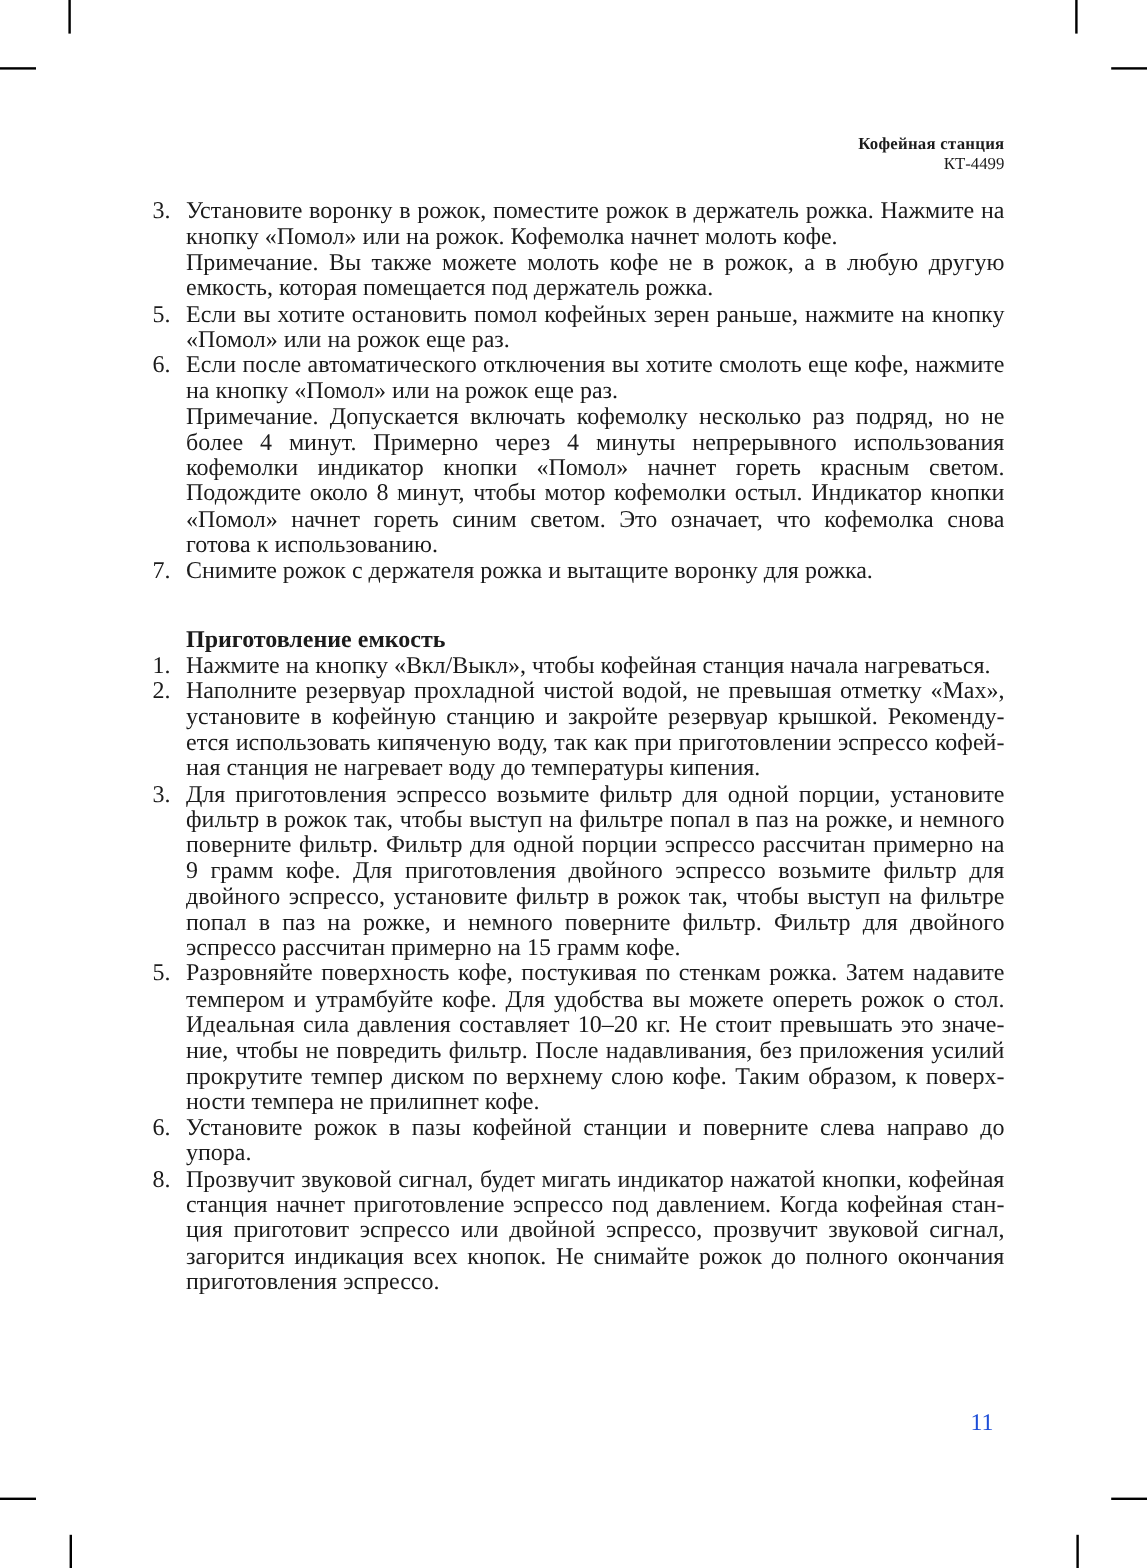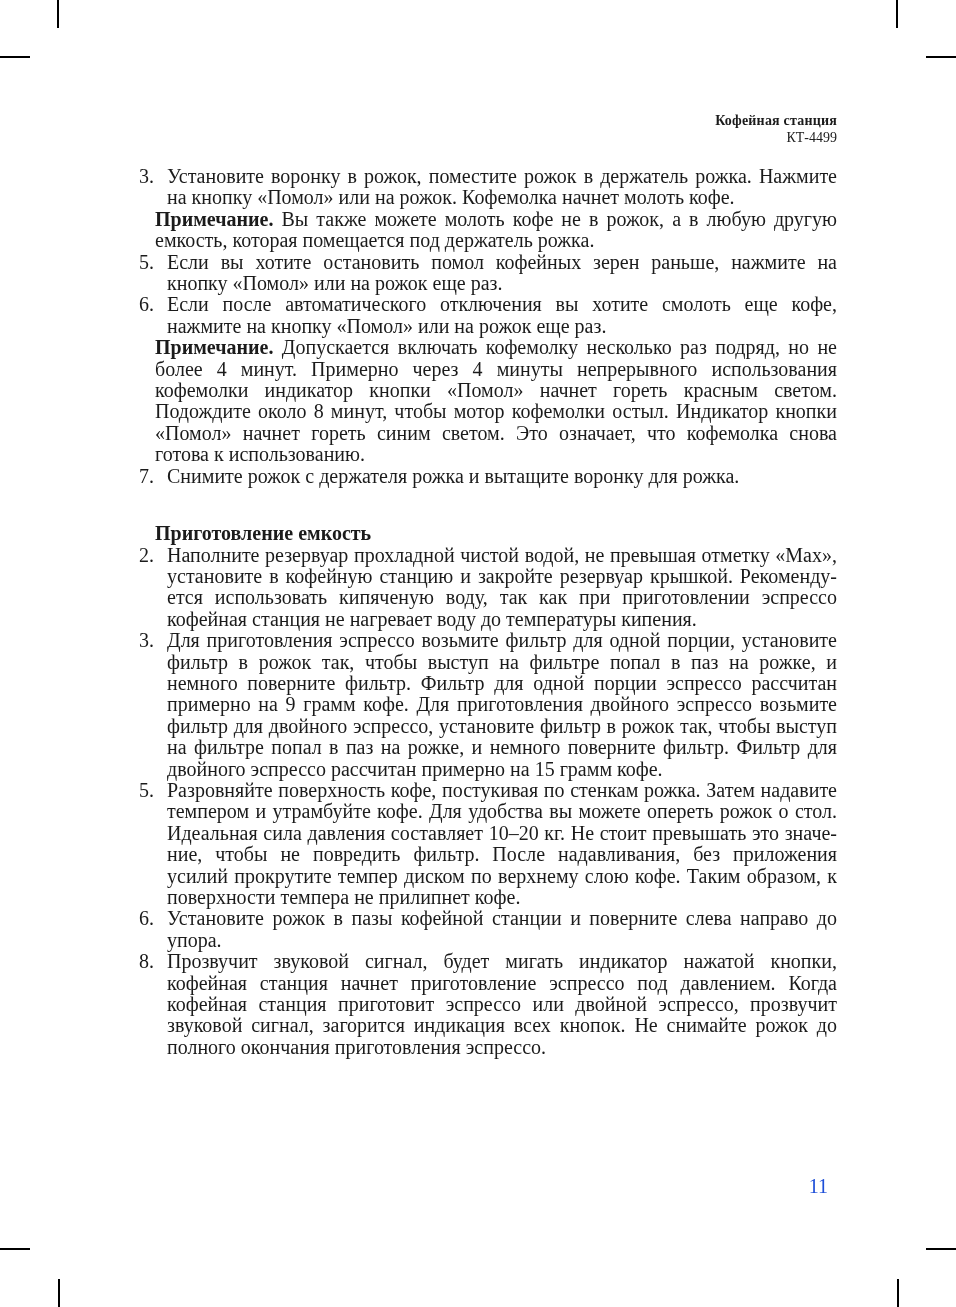--- a/index.html
+++ b/index.html
@@ -24,24 +24,24 @@
     text-align:right; font-size:14px; line-height:17px;
   }
   .doc-title { font-weight:bold; letter-spacing:0.2px; }
 
   
   .content {
     position:absolute; left:127px; top:166px; width:710px;
     font-size:20px; line-height:21.4px;
     text-align:justify; text-justify:inter-word;
   }
-  .li { padding-left:28px; text-indent:-28px;margin-left:12px; }
+  .li { padding-left:28px; text-indent:-28px; }
   .li .num { display:inline-block; width:28px; text-indent:0; }
   .note { padding-left:28px; }
-  .note strong { font-weight:bold; }
+  .note strong { font-weight:normal; }
   .section-heading {
     font-size:20px; line-height:21.4px; font-weight:bold;
     padding-left:28px; margin-top:36px; text-align:left;
   }
   .page-number {
     position:absolute; top:1176px; right:128px;
     font-size:20px; line-height:20px; color:#8d8d8d;
   }
 </style>
 </head>
@@ -67,20 +67,21 @@
     <div id="grind-list">
         <div class="li"><span class="num">3.</span>Установите воронку в рожок, поместите рожок в держатель рожка. Нажмите на кнопку «Помол» или на рожок. Кофемолка начнет молоть кофе.</div>
         <div class="note"><strong>Примечание.</strong> Вы также можете молоть кофе не в рожок, а в любую другую емкость, которая помещается под держатель рожка.</div>
         <div class="li"><span class="num">5.</span>Если вы хотите остановить помол кофейных зерен раньше, нажмите на кнопку «Помол» или на рожок еще раз.</div>
         <div class="li"><span class="num">6.</span>Если после автоматического отключения вы хотите смолоть еще кофе, нажмите на кнопку «Помол» или на рожок еще раз.</div>
         <div class="note"><strong>Примечание.</strong> Допускается включать кофемолку несколько раз подряд, но не более 4 минут. Примерно через 4 минуты непрерывного использования кофемолки инди­катор кнопки «Помол» начнет гореть красным светом. Подождите около 8 минут, чтобы мотор кофемолки остыл. Индикатор кнопки «Помол» начнет гореть синим светом. Это означает, что кофемолка снова готова к использованию.</div>
         <div class="li"><span class="num">7.</span>Снимите рожок с держателя рожка и вытащите воронку для рожка.</div>
       </div>
     <h2 class="section-heading">Приготовление емкость</h2>
     <div id="espresso-list">
+        <div class="li"><span class="num">1.</span>Нажмите на кнопку «Вкл/Выкл», чтобы кофейная станция начала нагреваться.</div>
         <div class="li"><span class="num">2.</span>Наполните резервуар прохладной чистой водой, не превышая отметку «Max», установите в кофейную станцию и закройте резервуар крышкой. Рекоменду­ется использовать кипяченую воду, так как при приготовлении эспрессо кофей­ная станция не нагревает воду до температуры кипения.</div>
         <div class="li"><span class="num">3.</span>Для приготовления эспрессо возьмите фильтр для одной порции, установите фильтр в рожок так, чтобы выступ на фильтре попал в паз на рожке, и немного поверните фильтр. Фильтр для одной порции эспрессо рассчитан примерно на 9 грамм кофе. Для приготовления двойного эспрессо возьмите фильтр для двой­ного эспрессо, установите фильтр в рожок так, чтобы выступ на фильтре попал в паз на рожке, и немного поверните фильтр. Фильтр для двойного эспрессо рассчитан примерно на 15 грамм кофе.</div>
         <div class="li"><span class="num">5.</span>Разровняйте поверхность кофе, постукивая по стенкам рожка. Затем надавите темпером и утрамбуйте кофе. Для удобства вы можете опереть рожок о стол. Идеальная сила давления составляет 10–20 кг. Не стоит превышать это значе­ние, чтобы не повредить фильтр. После надавливания, без приложения усилий прокрутите темпер диском по верхнему слою кофе. Таким образом, к поверх­ности темпера не прилипнет кофе.</div>
         <div class="li"><span class="num">6.</span>Установите рожок в пазы кофейной станции и поверните слева направо до упора.</div>
         <div class="li"><span class="num">8.</span>Прозвучит звуковой сигнал, будет мигать индикатор нажатой кнопки, кофейная стан­ция начнет приготовление эспрессо под давлением. Когда кофейная стан­ция приготовит эспрессо или двойной эспрессо, прозвучит звуковой сигнал, загорится индикация всех кнопок. Не снимайте рожок до полного окончания приготовления эспрессо.</div>
       </div>
   </main>
 
   <div class="page-number" style="color: #1d4ed8;">11</div>
 

